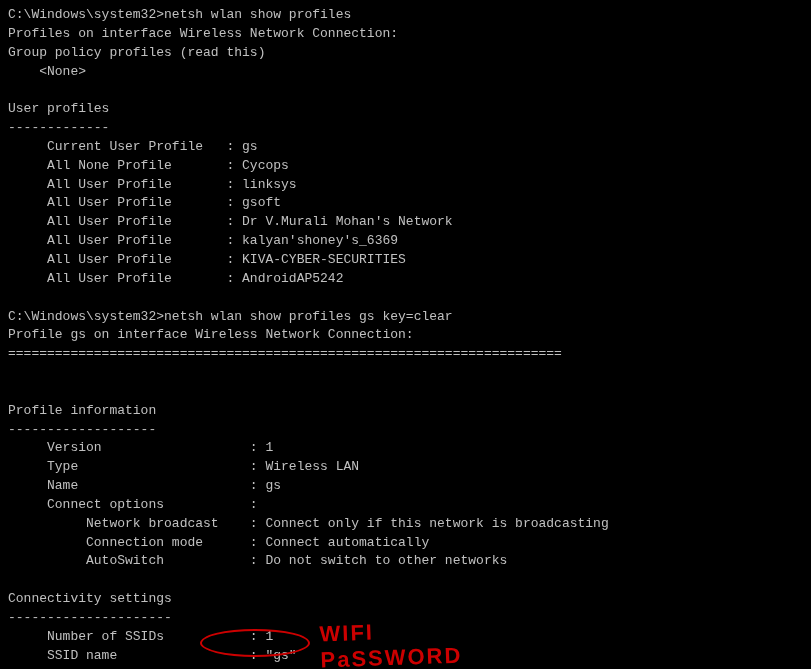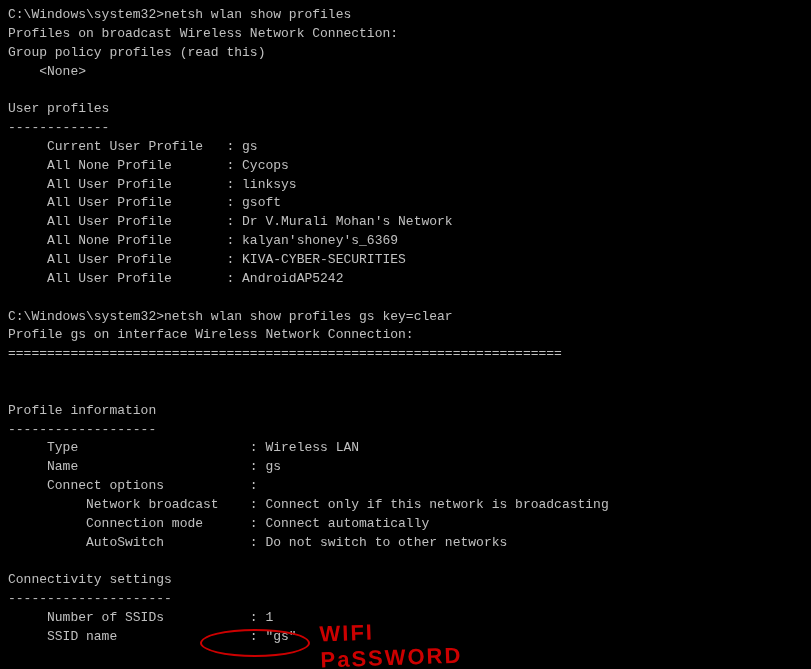--- a/index.html
+++ b/index.html
@@ -61,42 +61,43 @@
       font-weight: bold;
       letter-spacing: 2px;
       transform: rotate(-2deg);
     }
   </style>
 </head>
 <body>
 
 <div class="terminal">
   <div class="line" style="color:#c0c0c0;">C:\Windows\system32&gt;netsh wlan show profiles</div>
-  <div class="line">Profiles on broadcast Wireless Network Connection:</div>
+  <div class="line">Profiles on interface Wireless Network Connection:</div>
   <div class="line">Group policy profiles (read this)</div>
   <div class="line">    &lt;None&gt;</div>
   <div class="line">&nbsp;</div>
   <div class="line">User profiles</div>
   <div class="line">-------------</div>
   <div class="line">     Current User Profile   : gs</div>
   <div class="line">     All None Profile       : Cycops</div>
   <div class="line">     All User Profile       : linksys</div>
   <div class="line">     All User Profile       : gsoft</div>
   <div class="line">     All User Profile       : Dr V.Murali Mohan's Network</div>
-  <div class="line">     All None Profile       : kalyan'shoney's_6369</div>
+  <div class="line">     All User Profile       : kalyan'shoney's_6369</div>
   <div class="line">     All User Profile       : KIVA-CYBER-SECURITIES</div>
   <div class="line">     All User Profile       : AndroidAP5242</div>
   <div class="line">&nbsp;</div>
   <div class="line">C:\Windows\system32&gt;netsh wlan show profiles gs key=clear</div>
   <div class="line">Profile gs on interface Wireless Network Connection:</div>
   <div class="line">=======================================================================</div>
   <div class="line">&nbsp;</div>
   <div class="line">&nbsp;</div>
   <div class="line">Profile information</div>
   <div class="line">-------------------</div>
+  <div class="line">     Version                   : 1</div>
   <div class="line">     Type                      : Wireless LAN</div>
   <div class="line">     Name                      : gs</div>
   <div class="line">     Connect options           :</div>
   <div class="line">          Network broadcast    : Connect only if this network is broadcasting</div>
   <div class="line">          Connection mode      : Connect automatically</div>
   <div class="line">          AutoSwitch           : Do not switch to other networks</div>
   <div class="line">&nbsp;</div>
   <div class="line">Connectivity settings</div>
   <div class="line">---------------------</div>
   <div class="line">     Number of SSIDs           : 1</div>

